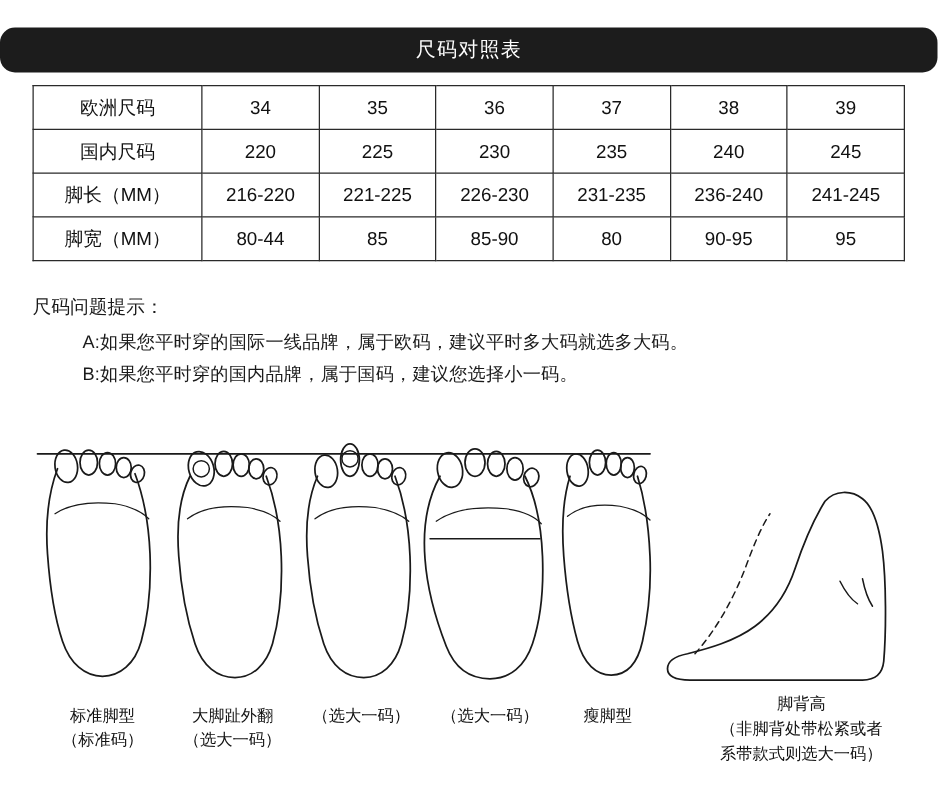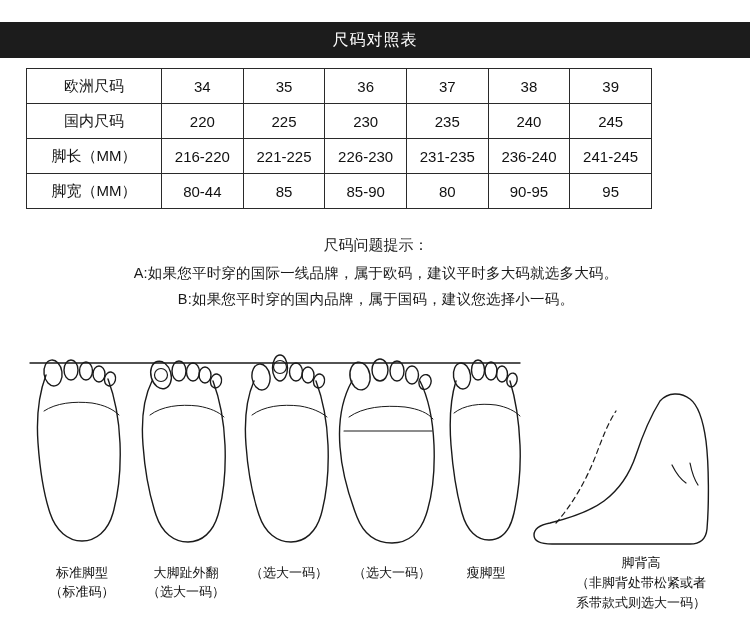--- a/index.html
+++ b/index.html
@@ -27,28 +27,29 @@
     top: 22px;
     width: 750px;
     height: 36px;
     background: #1c1c1c;
     color: #ffffff;
     display: flex;
     align-items: center;
     justify-content: center;
     font-size: 16px;
     letter-spacing: 1px;
+    border-radius: 12px;
   }
 
   
   .size-table {
     position: absolute;
     left: 26px;
     top: 68px;
-    width: 626px;
+    width: 698px;
     border-collapse: collapse;
     table-layout: fixed;
   }
   .size-table td {
     border: 1px solid #2a2a2a;
     height: 34px;
     text-align: center;
     font-size: 15px;
     color: #111;
     padding: 0 2px;
@@ -58,30 +59,30 @@
     width: 130px;
     font-size: 15px;
   }
 
   
   .tips {
     position: absolute;
     left: 26px;
     top: 236px;
     width: 700px;
-    text-align: center;
   }
   .tips-title {
     font-size: 15px;
     margin-bottom: 9px;
   }
   .tips-line {
     font-size: 14.5px;
     margin-bottom: 7px;
     letter-spacing: 0.2px;
+    margin-left: 40px;
   }
 
   
   .feet-area {
     position: absolute;
     left: 0;
     top: 345px;
     width: 750px;
     height: 289px;
   }

